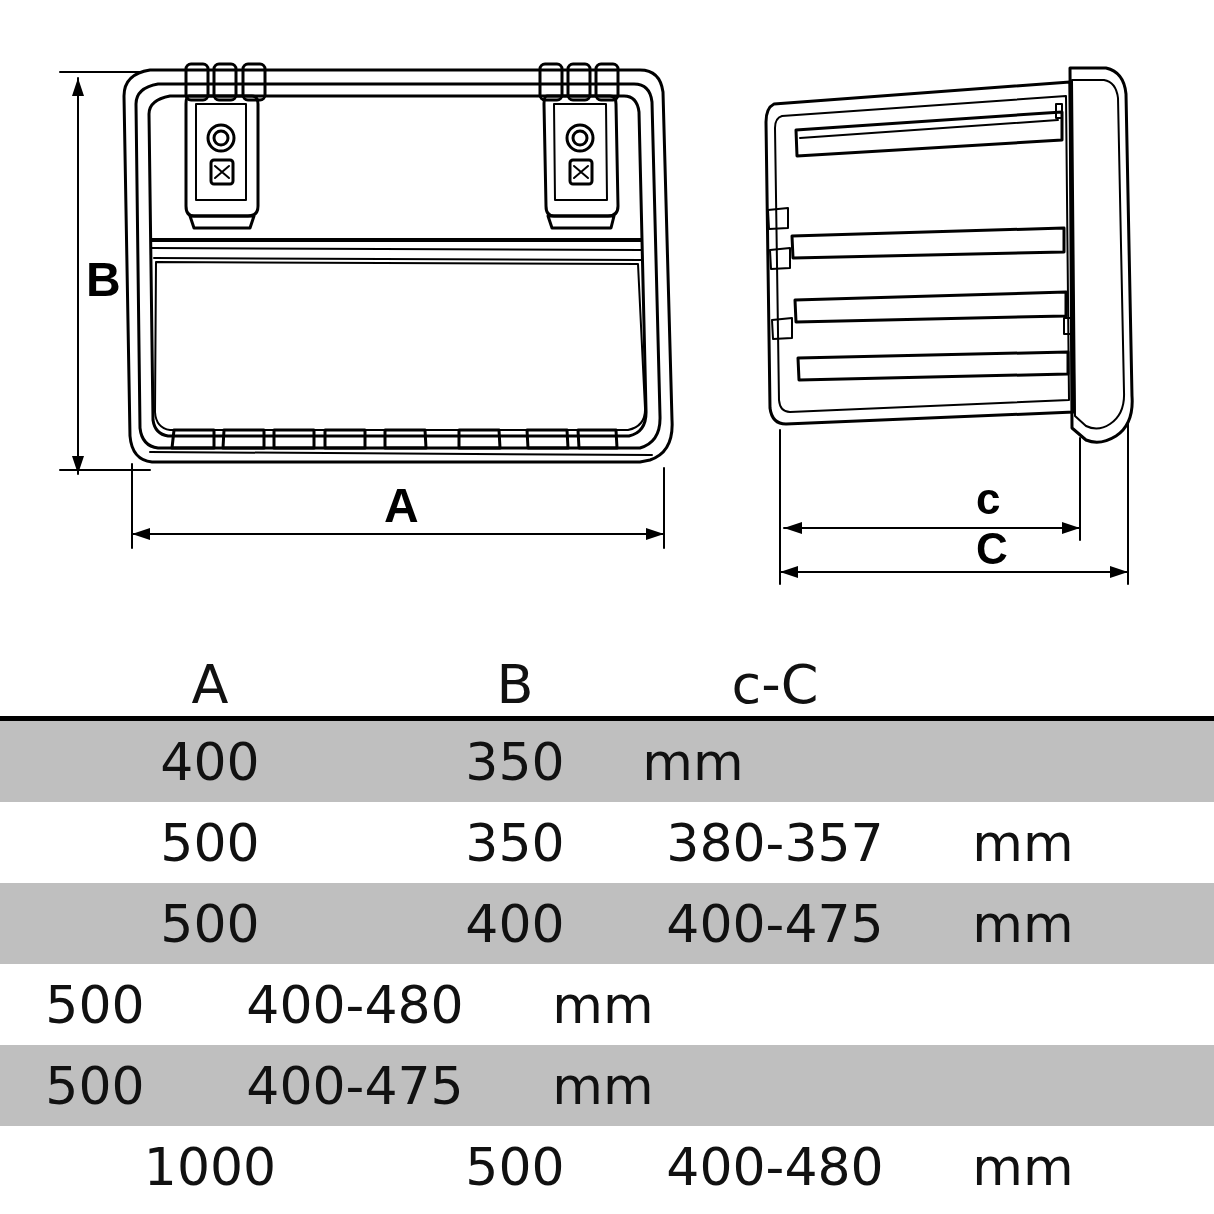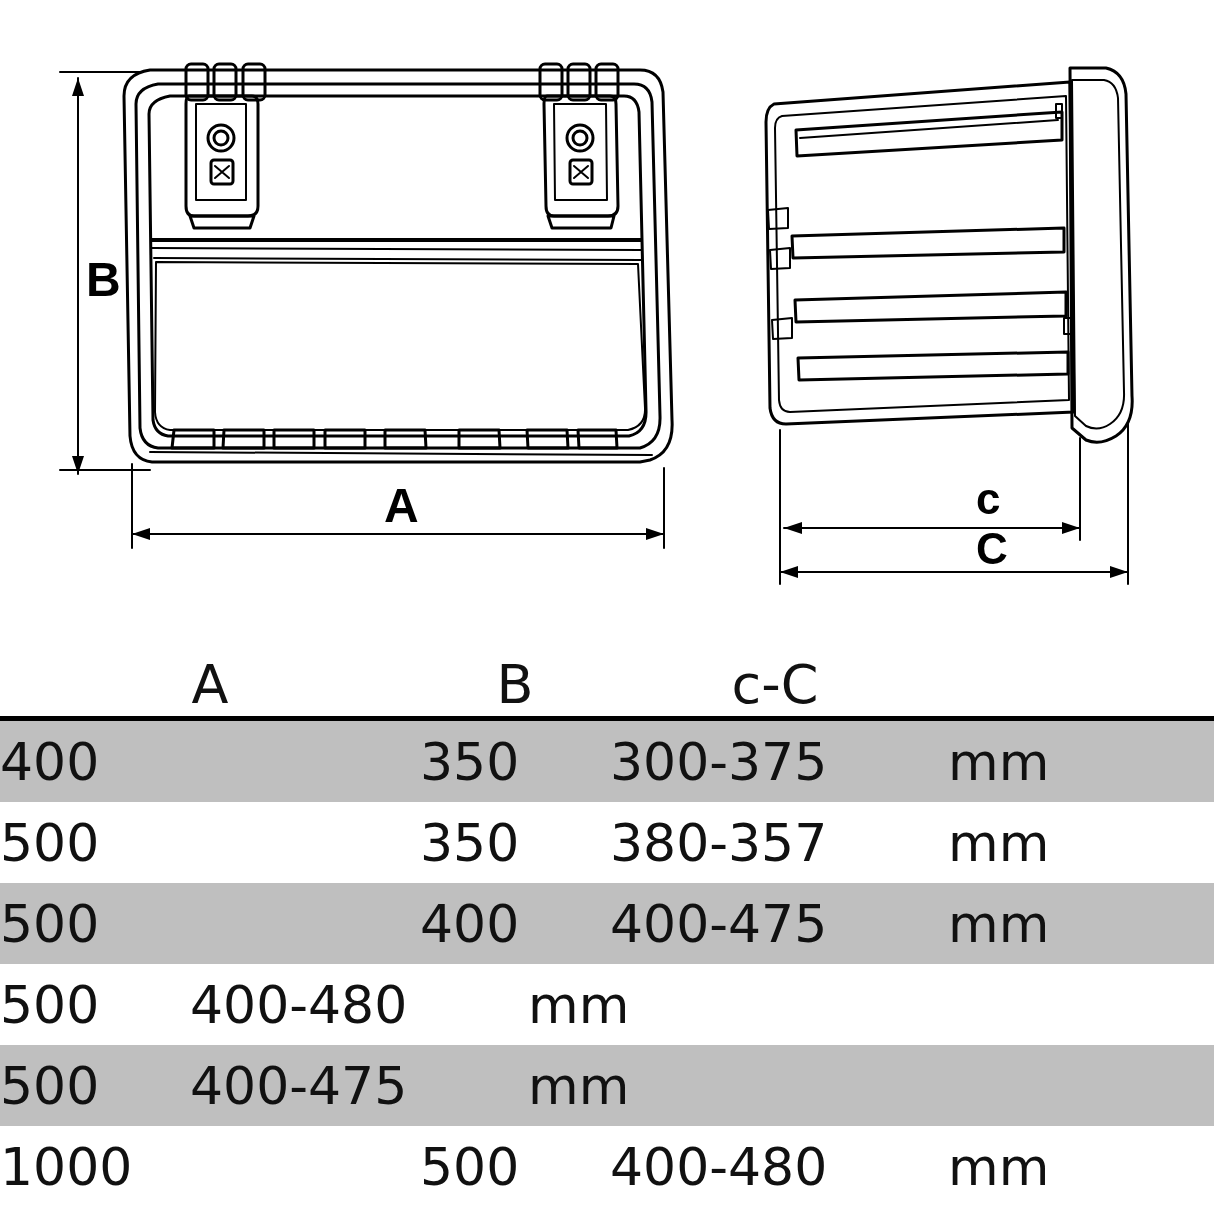--- a/index.html
+++ b/index.html
@@ -13,21 +13,21 @@
   .dimlabel{position:absolute;font-weight:bold;color:#000;letter-spacing:0px;}
 
   
   #table{position:absolute;left:0;top:620px;width:1214px;}
   .hdr{display:flex;align-items:flex-end;height:96px;}
   .hdr .cell{font-size:54px;font-weight:400;text-align:center;color:#111;font-family:"DejaVu Sans",sans-serif;}
   .rows{border-top:5px solid #000;}
   .row{display:flex;align-items:center;height:81px;}
   .row.alt{background:#bfbfbf;}
   .row.plain{background:#ffffff;}
-  .row .cell{font-size:52px;color:#111;font-family:"DejaVu Sans",sans-serif;}
+  .row .cell{font-size:52px;text-align:center;color:#111;font-family:"DejaVu Sans",sans-serif;}
   .c-a{width:420px;}
   .c-b{width:190px;}
   .c-c{width:330px;}
   .c-u{width:150px;text-align:left;padding-left:8px;font-size:27px;color:#222;}
   .hdr .c-u{font-size:27px;}
 </style>
 </head>
 <body>
 
 <div id="page">
@@ -154,21 +154,20 @@
       <div class="cell c-b">B</div>
       <div class="cell c-c">c-C</div>
       <div class="cell c-u"></div>
     </div>
 
     <div class="rows">
 
       <div class="row alt">
         <div class="cell c-a">400</div>
         <div class="cell c-b">350</div>
-        <div class="cell c-c">300-375</div>
         <div class="cell c-u">mm</div>
       </div>
 
       <div class="row plain">
         <div class="cell c-a">500</div>
         <div class="cell c-b">350</div>
         <div class="cell c-c">380-357</div>
         <div class="cell c-u">mm</div>
       </div>
 

